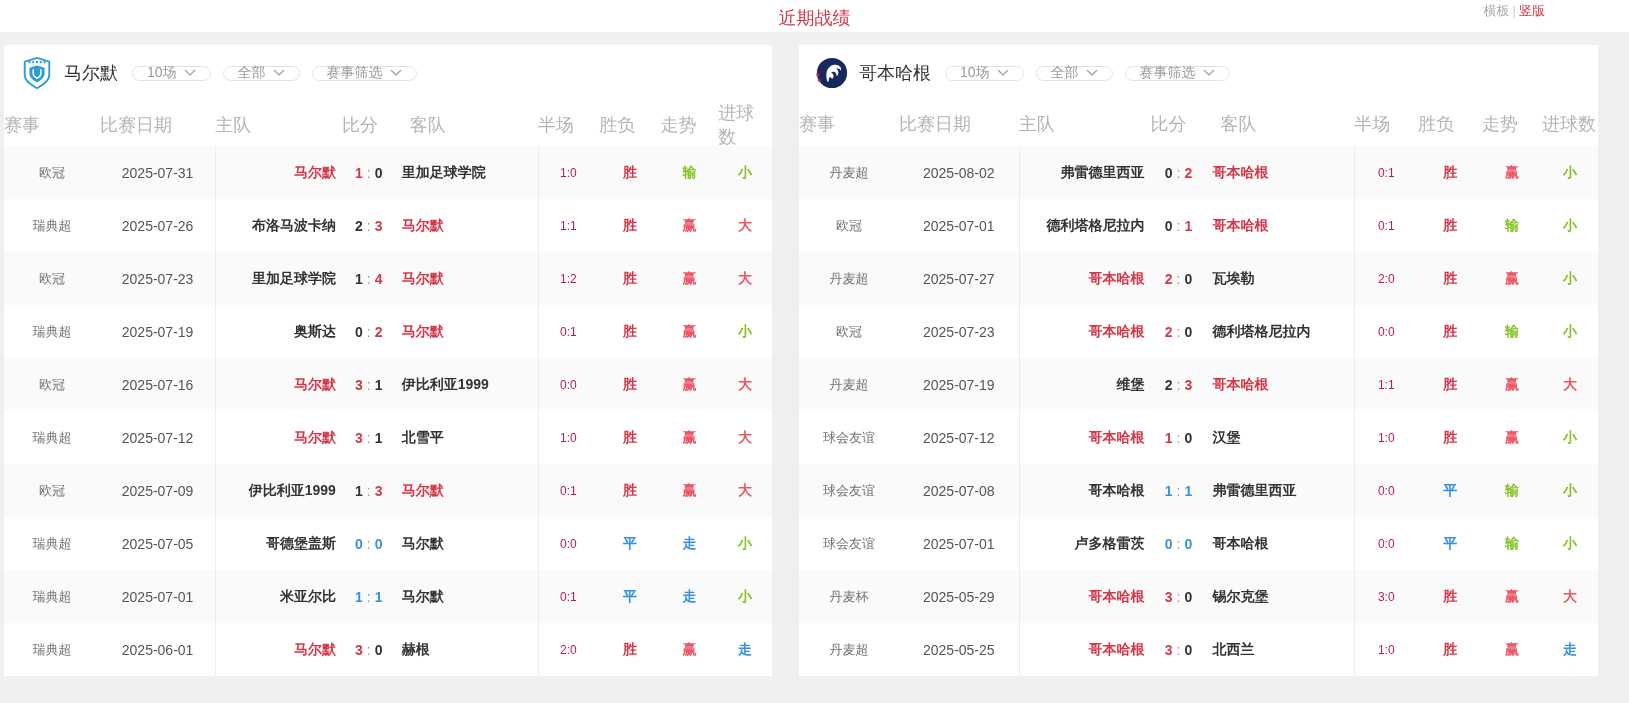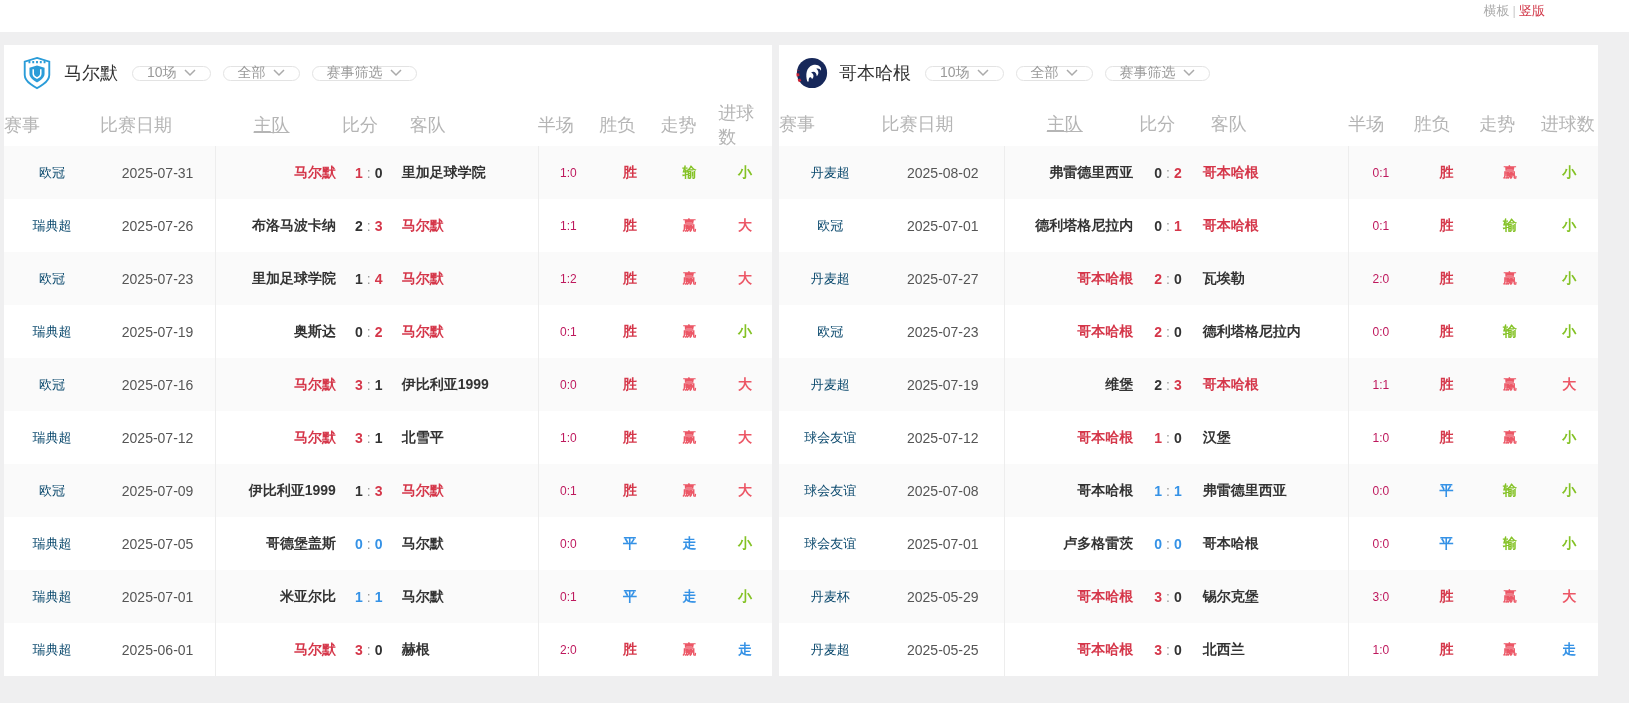--- a/index.html
+++ b/index.html
@@ -10,21 +10,21 @@
   .topbar { position:relative; height:32px; background:#fff; }
   .page-title { position:absolute; left:0; right:0; top:6px; text-align:center;
     font-size:18px; color:#d23a4b; }
   .layout-links { position:absolute; right:84px; top:2px; font-size:13px; color:#bbb; }
   .layout-links .lnk { cursor:pointer; }
   .lnk-h { color:#aaa; }
   .lnk-sep { color:#ccc; margin:0 3px; }
   .lnk-v { color:#d23a4b; }
 
   
-  .panels { display:flex; gap:7px; padding:13px 31px 0 4px; }
+  .panels { display:flex; gap:27px; padding:13px 31px 0 4px; }
   .panel { background:#fff; height:631px; overflow:hidden; }
   .panel.left { width:768px; flex:none; }
   .panel.right { flex:1; }
 
   .panel-header { height:56px; display:flex; align-items:center; padding:0 16px; }
   .logo { width:34px; height:34px; flex:none; }
   .team-name { font-size:18px; color:#333; margin:0 14px 0 10px; white-space:nowrap; }
   .pill { display:inline-flex; align-items:center; gap:7px; height:15px; padding:0 14px;
     border:1px solid #e3e3e3; border-radius:16px; color:#999; font-size:14px;
     margin-right:12px; cursor:pointer; background:#fff; white-space:nowrap; }
@@ -40,41 +40,42 @@
     grid-template-columns:12.5% 15% 16.5% 7% 18.5% 8% 8% 7.5% 7%;
     align-items:center; }
   .thead { height:45px; font-size:18px; color:#b5b5b5; }
   .row { height:53px; font-size:14px; }
   .row.alt { background:#fafafa; }
   .rows { border-bottom:1px solid #e8e8e8; }
 
   .cell { text-align:center; white-space:nowrap; overflow:hidden; }
   .cell.home { text-align:right; padding-right:6px; }
   .cell.away { text-align:left; padding-left:6px; }
-  .th.home { text-align:center; padding-right:14px;text-decoration:underline; }
+  .th.home { text-align:left; padding-right:14px; }
   .th.away { text-align:left; padding-left:14px; }
 
-  .cell.league { font-size:13px; color:#0c4a6e; }
+  .cell.league { font-size:13px; color:#737373; }
   .cell.date { font-size:14px; color:#555; }
   .cell.home, .cell.away { font-weight:700; }
   .cell.half { font-size:12px; color:#be185d; }
   .cell.res { font-weight:700; }
   .cell.score { font-weight:700; }
   .colon { color:#999; font-weight:400; margin:0 4px; }
 
   .c-red  { color:#d5374a; }
   .c-lred { color:#ec5766; }
   .c-green{ color:#84c225; }
   .c-blue { color:#3592e6; }
   .c-dark { color:#333; }
 </style>
 </head>
 <body>
 
 <div class="topbar">
+  <div class="page-title">近期战绩</div>
   <div class="layout-links">
     <span class="lnk lnk-h">横板</span><span class="lnk-sep">|</span><span class="lnk lnk-v">竖版</span>
   </div>
 </div>
 
 <div class="panels">
 
   <div class="panel left">
     <div class="panel-header">
       <svg class="logo" viewBox="0 0 36 36">

